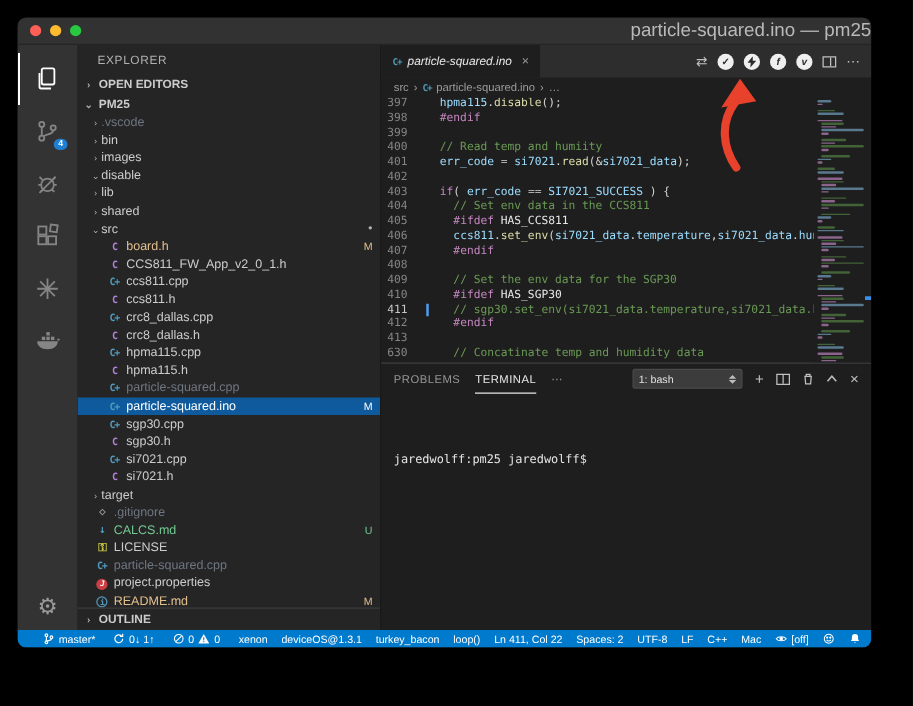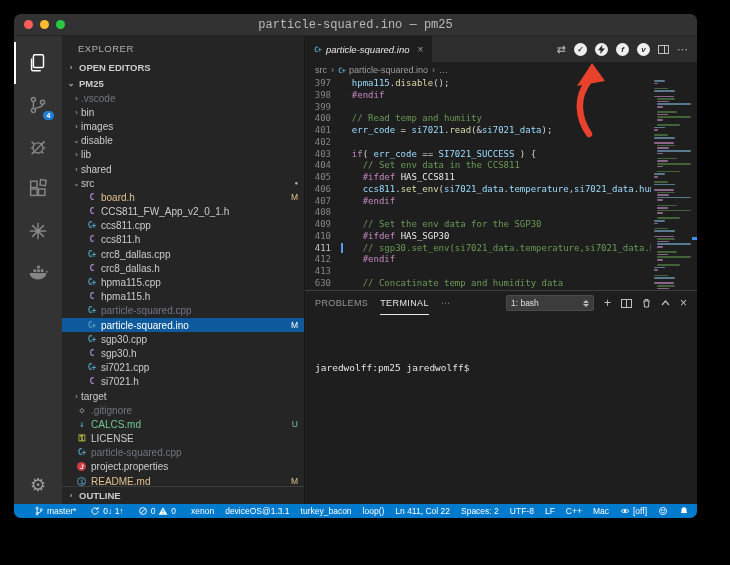--- a/index.html
+++ b/index.html
@@ -7,22 +7,22 @@
               font-family:"Liberation Sans", sans-serif; }
   .window { position:absolute; left:14px; top:14px; width:683px; height:504px;
             background:#1e1e1e; border-radius:7px; overflow:hidden;
             display:flex; flex-direction:column; }
   
   .titlebar { height:22px; background:#323233; display:flex; align-items:center;
               position:relative; flex:0 0 auto; border-bottom:1px solid #252526;}
   .lights { display:flex; gap:7px; margin-left:10px; }
   .light { width:9px; height:9px; border-radius:50%; }
   .light.red{background:#ff5f57}.light.yellow{background:#febc2e}.light.green{background:#28c840}
-  .win-title { position:absolute; left:0; right:0; text-align:center; font-size:12px;
-               color:#b9b9b9; pointer-events:none;font-family:Liberation Mono, monospace;}
+  .win-title { position:absolute; left:0; right:0; text-align:right; font-size:15px;
+               color:#b9b9b9; pointer-events:none;}
   
   .body { flex:1; display:flex; min-height:0; }
   
   .activitybar { width:48px; background:#333333; display:flex; flex-direction:column;
                  align-items:center; padding-top:6px; flex:0 0 auto; }
   .act-item { width:48px; height:42px; display:flex; align-items:center; justify-content:center;
               position:relative; color:#858585; }
   .act-item.active { color:#ffffff; box-shadow:inset 2px 0 0 #ffffff; }
   .act-item svg { width:22px; height:22px; }
   .act-badge { position:absolute; right:8px; bottom:6px; background:#1f7fd4; color:#fff;
@@ -56,21 +56,21 @@
                 font-weight:bold; font-style:italic; }
   .flat-btn { color:#c0c0c0; font-size:11px; display:flex; align-items:center; }
   .split-ic { width:11px; height:9px; border:1px solid #c0c0c0; position:relative; }
   .split-ic::after{content:""; position:absolute; left:4.5px; top:0; bottom:0; width:1px; background:#c0c0c0;}
   .breadcrumb { height:16px; display:flex; align-items:center; font-size:9px; color:#9d9d9d;
                 padding-left:10px; gap:4px; flex:0 0 auto; }
   .bc-ficon { font-size:7.5px; font-weight:bold; color:#519aba;
               font-family:"DejaVu Sans Mono",monospace; letter-spacing:-1px;}
   
   .code-area { height:212px; flex:0 0 auto; display:flex; position:relative; overflow:hidden; }
-  .gutter { width:32px; flex:0 0 auto; text-align:right; padding-right:6px; }
+  .gutter { width:32px; flex:0 0 auto; text-align:center; padding-right:6px; }
   .gutter div { font:9px "DejaVu Sans Mono",monospace; line-height:11.75px; color:#858585; }
   .gutter div.cur { color:#c6c6c6; }
   .codelines { flex:1; min-width:0; overflow:hidden; padding-left:4px; position:relative;}
   .cl { font:9px "DejaVu Sans Mono",monospace; line-height:11.75px; white-space:pre; position:relative;}
   .c-kw{color:#c586c0}.c-cmt{color:#6a9955}.c-var{color:#9cdcfe}.c-fn{color:#dcdcaa}
   .c-txt{color:#d4d4d4}.c-macro{color:#e8e8e8;font-weight:normal}
   .caret { display:inline-block; width:1.5px; height:10px; background:#4f9cf0;
            vertical-align:text-bottom; margin-right:-1.5px;}
   .minimap { width:46px; flex:0 0 auto; padding:2px 2px 0 2px; position:relative; background:#1e1e1e;}
   .mm-row { height:1.6px; margin-bottom:1px; border-radius:1px; opacity:.75;}

